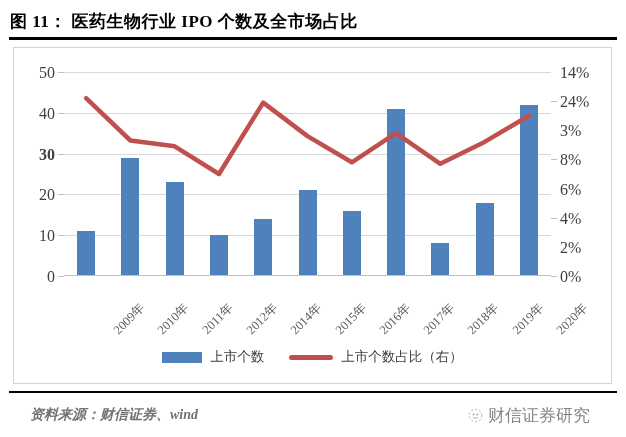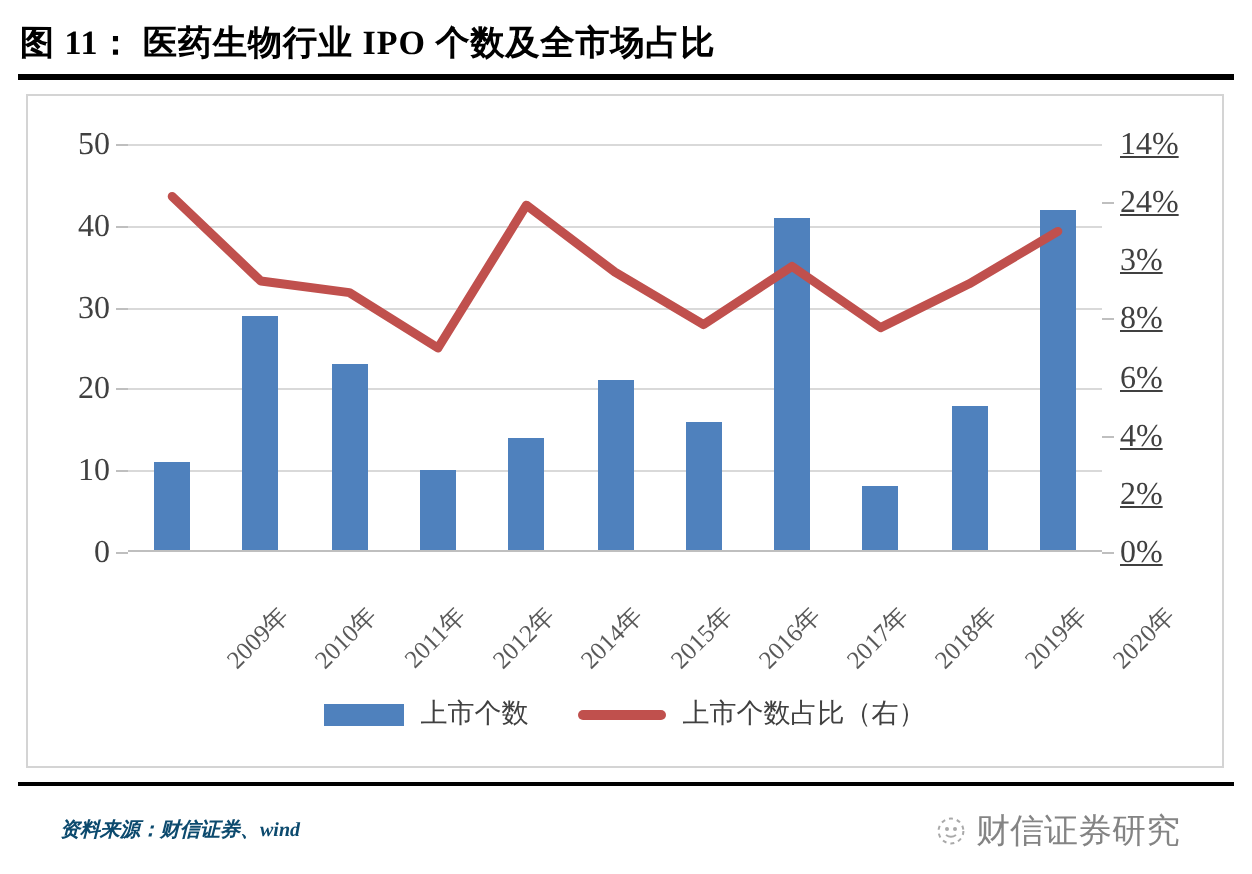--- a/index.html
+++ b/index.html
@@ -35,21 +35,21 @@
   }
   .axis-base{
     position:absolute;left:0;width:100%;height:1px;background:#bfbfbf;bottom:0;
   }
   
   .ytick{
     position:absolute;font-family:"Liberation Serif",serif;
     font-size:16px;color:#404040;white-space:nowrap;line-height:1;
   }
   .ytick.left{right:calc(100% + 9px);text-align:right;}
-  .ytick.right{left:calc(100% + 9px);text-align:right;text-decoration:underline;}
+  .ytick.right{left:calc(100% + 9px);text-align:right;}
   .tickmark{
     position:absolute;width:6px;height:1px;background:#bfbfbf;
   }
   .tickmark.l{right:100%;}
   .tickmark.r{left:100%;}
   
   .bars{position:absolute;left:0;top:0;width:100%;height:100%;}
   .bar{
     position:absolute;bottom:0;background:#4f81bd;
   }
@@ -77,21 +77,21 @@
   
   .foot-rule{
     position:absolute;left:9px;top:391px;width:608px;height:2px;background:#000;
   }
   .footer{
     position:absolute;left:30px;top:398px;width:560px;height:34px;
     display:flex;align-items:center;justify-content:space-between;
   }
   .source-text{
     font-family:"Liberation Serif",serif;font-style:italic;font-weight:bold;
-    font-size:10px;color:#0c4a6e;white-space:nowrap;
+    font-size:14px;color:#737373;white-space:nowrap;
   }
   .watermark{
     display:flex;align-items:center;gap:5px;opacity:.72;
   }
   .wm-text{
     font-family:"Liberation Sans",sans-serif;font-size:17px;color:#555;white-space:nowrap;
   }
 </style>
 </head>
 <body>
@@ -111,21 +111,21 @@
         <div class="grid-line" style="top: 40.8px;"></div>
         <div class="grid-line" style="top: 0px;"></div>
       </div>
     <div id="yticks-left">
         <div class="ytick left" style="top: 197px;">0</div>
         <div class="tickmark l" style="top: 204px;"></div>
         <div class="ytick left" style="top: 156.2px;">10</div>
         <div class="tickmark l" style="top: 163.2px;"></div>
         <div class="ytick left" style="top: 115.4px;">20</div>
         <div class="tickmark l" style="top: 122.4px;"></div>
-        <div class="ytick left" style="top: 74.6px;">30</div>
+        <div class="ytick left" style="top: 74.6px; font-weight: bold;">30</div>
         <div class="tickmark l" style="top: 81.6px;"></div>
         <div class="ytick left" style="top: 33.8px;">40</div>
         <div class="tickmark l" style="top: 40.8px;"></div>
         <div class="ytick left" style="top: -7px;">50</div>
         <div class="tickmark l" style="top: 0px;"></div>
       </div>
     <div id="yticks-right">
         <div class="ytick right" style="top: 197px;">0%</div>
         <div class="tickmark r" style="top: 204px;"></div>
         <div class="ytick right" style="top: 167.857px;">2%</div>

